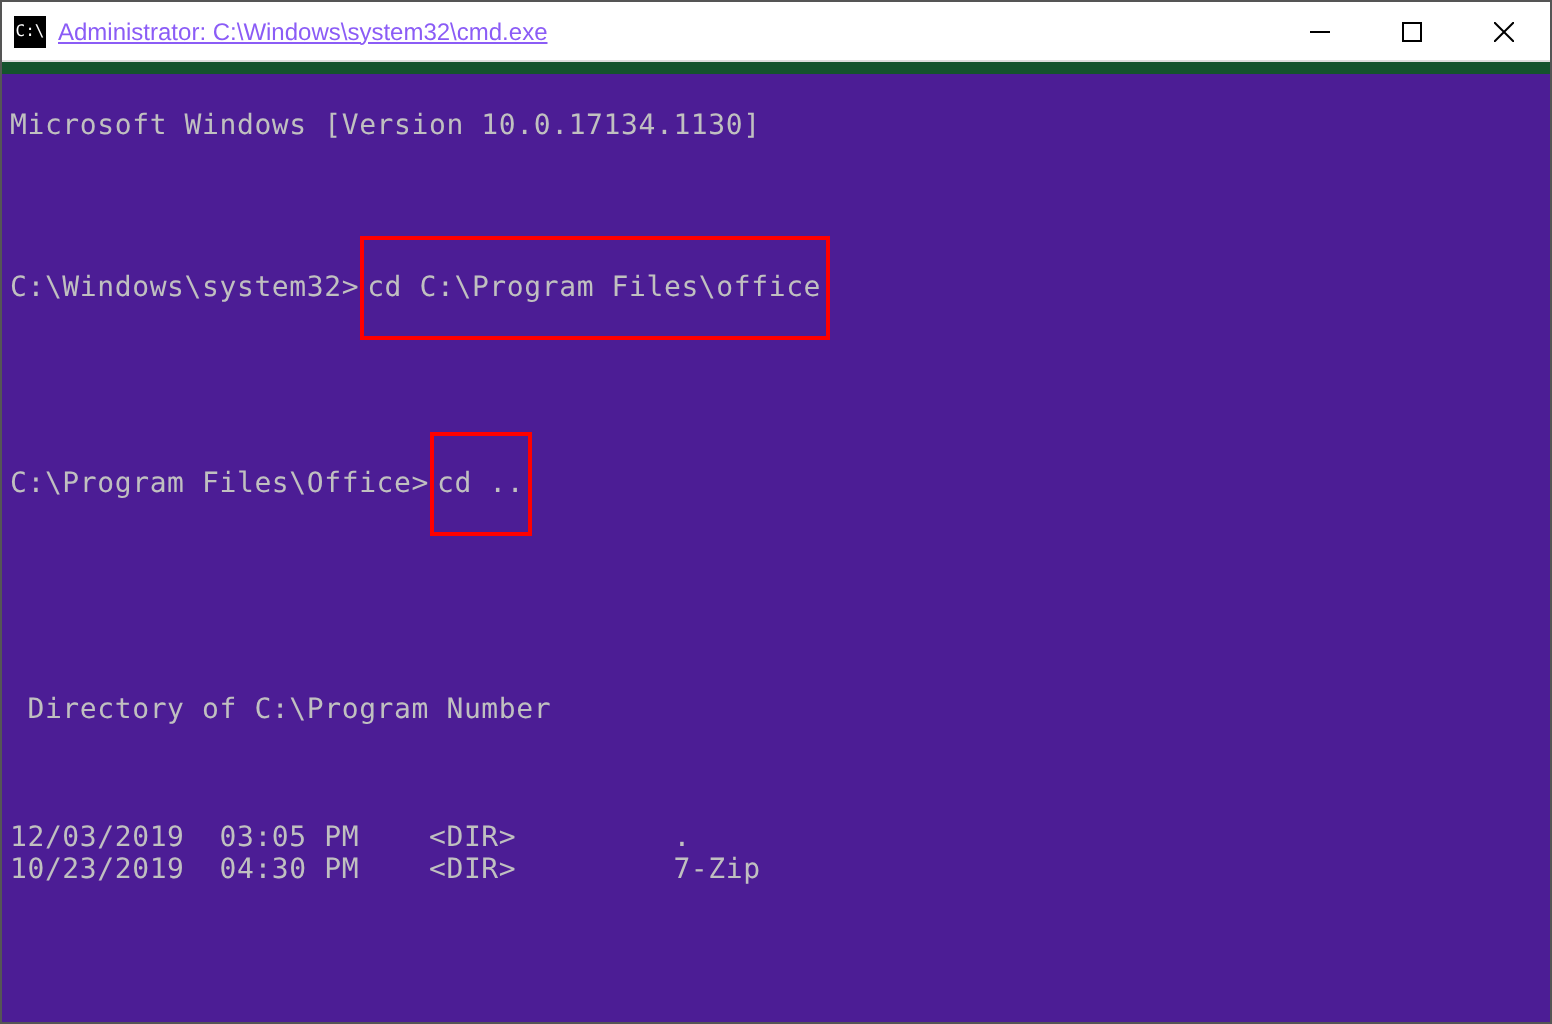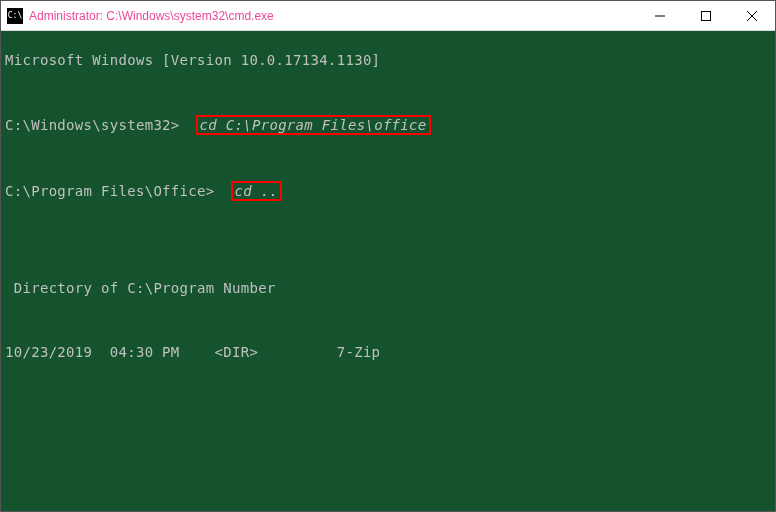--- a/index.html
+++ b/index.html
@@ -34,56 +34,56 @@
       background: #000;
       display: inline-flex;
       align-items: center;
       justify-content: center;
       color: #fff;
       font-size: 8px;
       font-family: monospace;
     }
     .titlebar-title {
       flex: 1;
-      color: #ec4899;
+      color: #8b5cf6;
+      text-decoration: underline;
     }
     .titlebar-buttons {
       display: flex;
     }
     .titlebar-btn {
       width: 46px;
       height: 30px;
       display: flex;
       align-items: center;
       justify-content: center;
       color: #000;
       font-size: 11px;
       cursor: pointer;
     }
     .terminal {
       flex: 1;
-      background: #14532d;
+      background: #4c1d95;
       color: #c0c0c0;
       font-size: 14px;
       line-height: 16px;
       padding: 2px 4px;
       font-family: 'NSimSun', 'Consolas', monospace;
       letter-spacing: 0.3px;
       white-space: pre;
       overflow: hidden;
       position: relative;
-      border-top: 3px solid #14532d;
+      border-top: 6px solid #14532d;
     }
     .line { white-space: pre; }
     .redbox {
       border: 2px solid #ff0000;
       display: inline-block;
-      padding: 0 2px;
-      margin: -1px 16px;
-      font-style: italic;
+      padding: 16px 2px;
+      margin: -1px 0;
     }
     svg.icon-shape { display: block; }
   </style>
 </head>
 <body>
 
 <div class="window">
   <div class="titlebar">
     <span class="titlebar-icon">C:\</span>
     <span class="titlebar-title">Administrator: C:\Windows\system32\cmd.exe</span>
@@ -110,15 +110,15 @@
   <div class="terminal">
 <div class="line">Microsoft Windows [Version 10.0.17134.1130]</div>
 <div class="line"> </div>
 <div class="line"><span>C:\Windows\system32&gt;</span><span class="redbox">cd C:\Program Files\office</span></div>
 <div class="line"> </div>
 <div class="line"><span>C:\Program Files\Office&gt;</span><span class="redbox">cd ..</span></div>
 <div class="line"> </div>
 <div class="line"> </div>
 <div class="line"> Directory of C:\Program Number</div>
 <div class="line"> </div>
-<div id="dir-listing"><div class="line">10/23/2019  04:30 PM    &lt;DIR&gt;         7-Zip</div></div>
+<div id="dir-listing"><div class="line">12/03/2019  03:05 PM    &lt;DIR&gt;         .</div><div class="line">10/23/2019  04:30 PM    &lt;DIR&gt;         7-Zip</div></div>
   </div>
 </div>
 
 </body></html>

